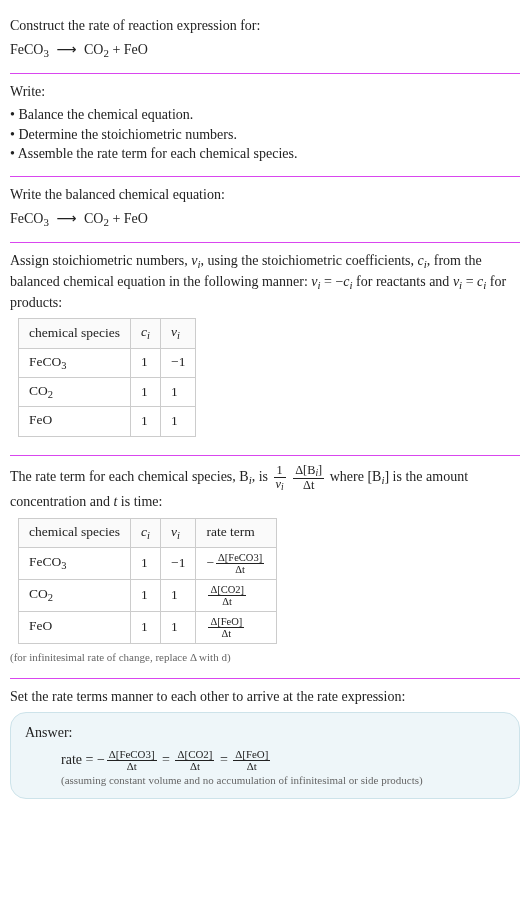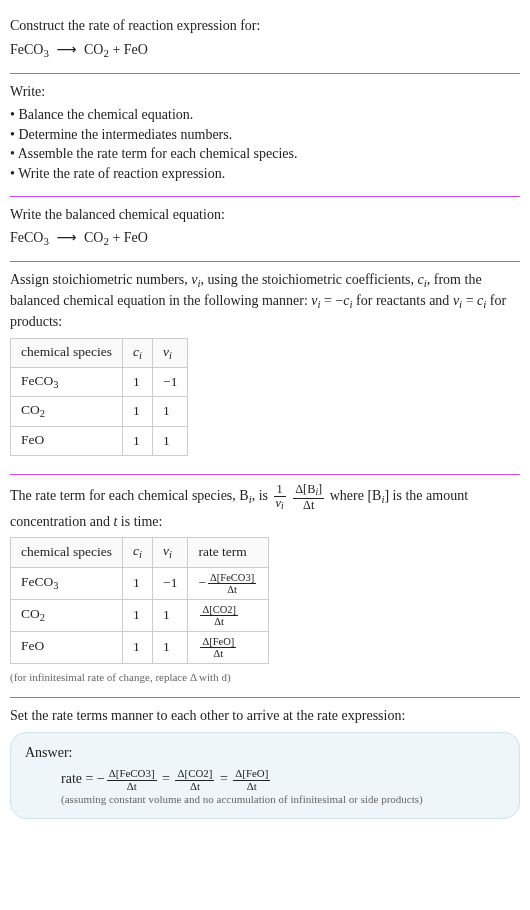--- a/index.html
+++ b/index.html
@@ -36,21 +36,21 @@
     }
     .small-note {
       font-size: 11px;
       color: #666;
     }
     .indent {
       padding-left: 36px;
     }
     table {
       border-collapse: collapse;
-      margin: 6px 0;
+      margin: 6px 8px;
       border-radius: 9px;
     }
     td, th {
       border: 1px solid #ccc;
       padding: 4px 10px;
       text-align: left;
       font-weight: normal;
       font-size: 13.5px;
     }
     th {
@@ -112,23 +112,22 @@
     <span><span>CO</span><sub>2</sub></span>
     <span>+</span>
     <span>FeO</span>
   </div>
 </div>
 
 <div class="section">
   <div class="para">Write:</div>
   <ul class="plan">
     <li>Balance the chemical equation.</li>
-    <li>Determine the intermediates numbers.</li>
+    <li>Determine the stoichiometric numbers.</li>
     <li>Assemble the rate term for each chemical species.</li>
-    <li>Write the rate of reaction expression.</li>
   </ul>
 </div>
 
 <div class="section">
   <div class="para">Write the balanced chemical equation:</div>
   <div class="eq">
     <span><span>FeCO</span><sub>3</sub></span>
     <span class="arrow">⟶</span>
     <span><span>CO</span><sub>2</sub></span>
     <span>+</span>

